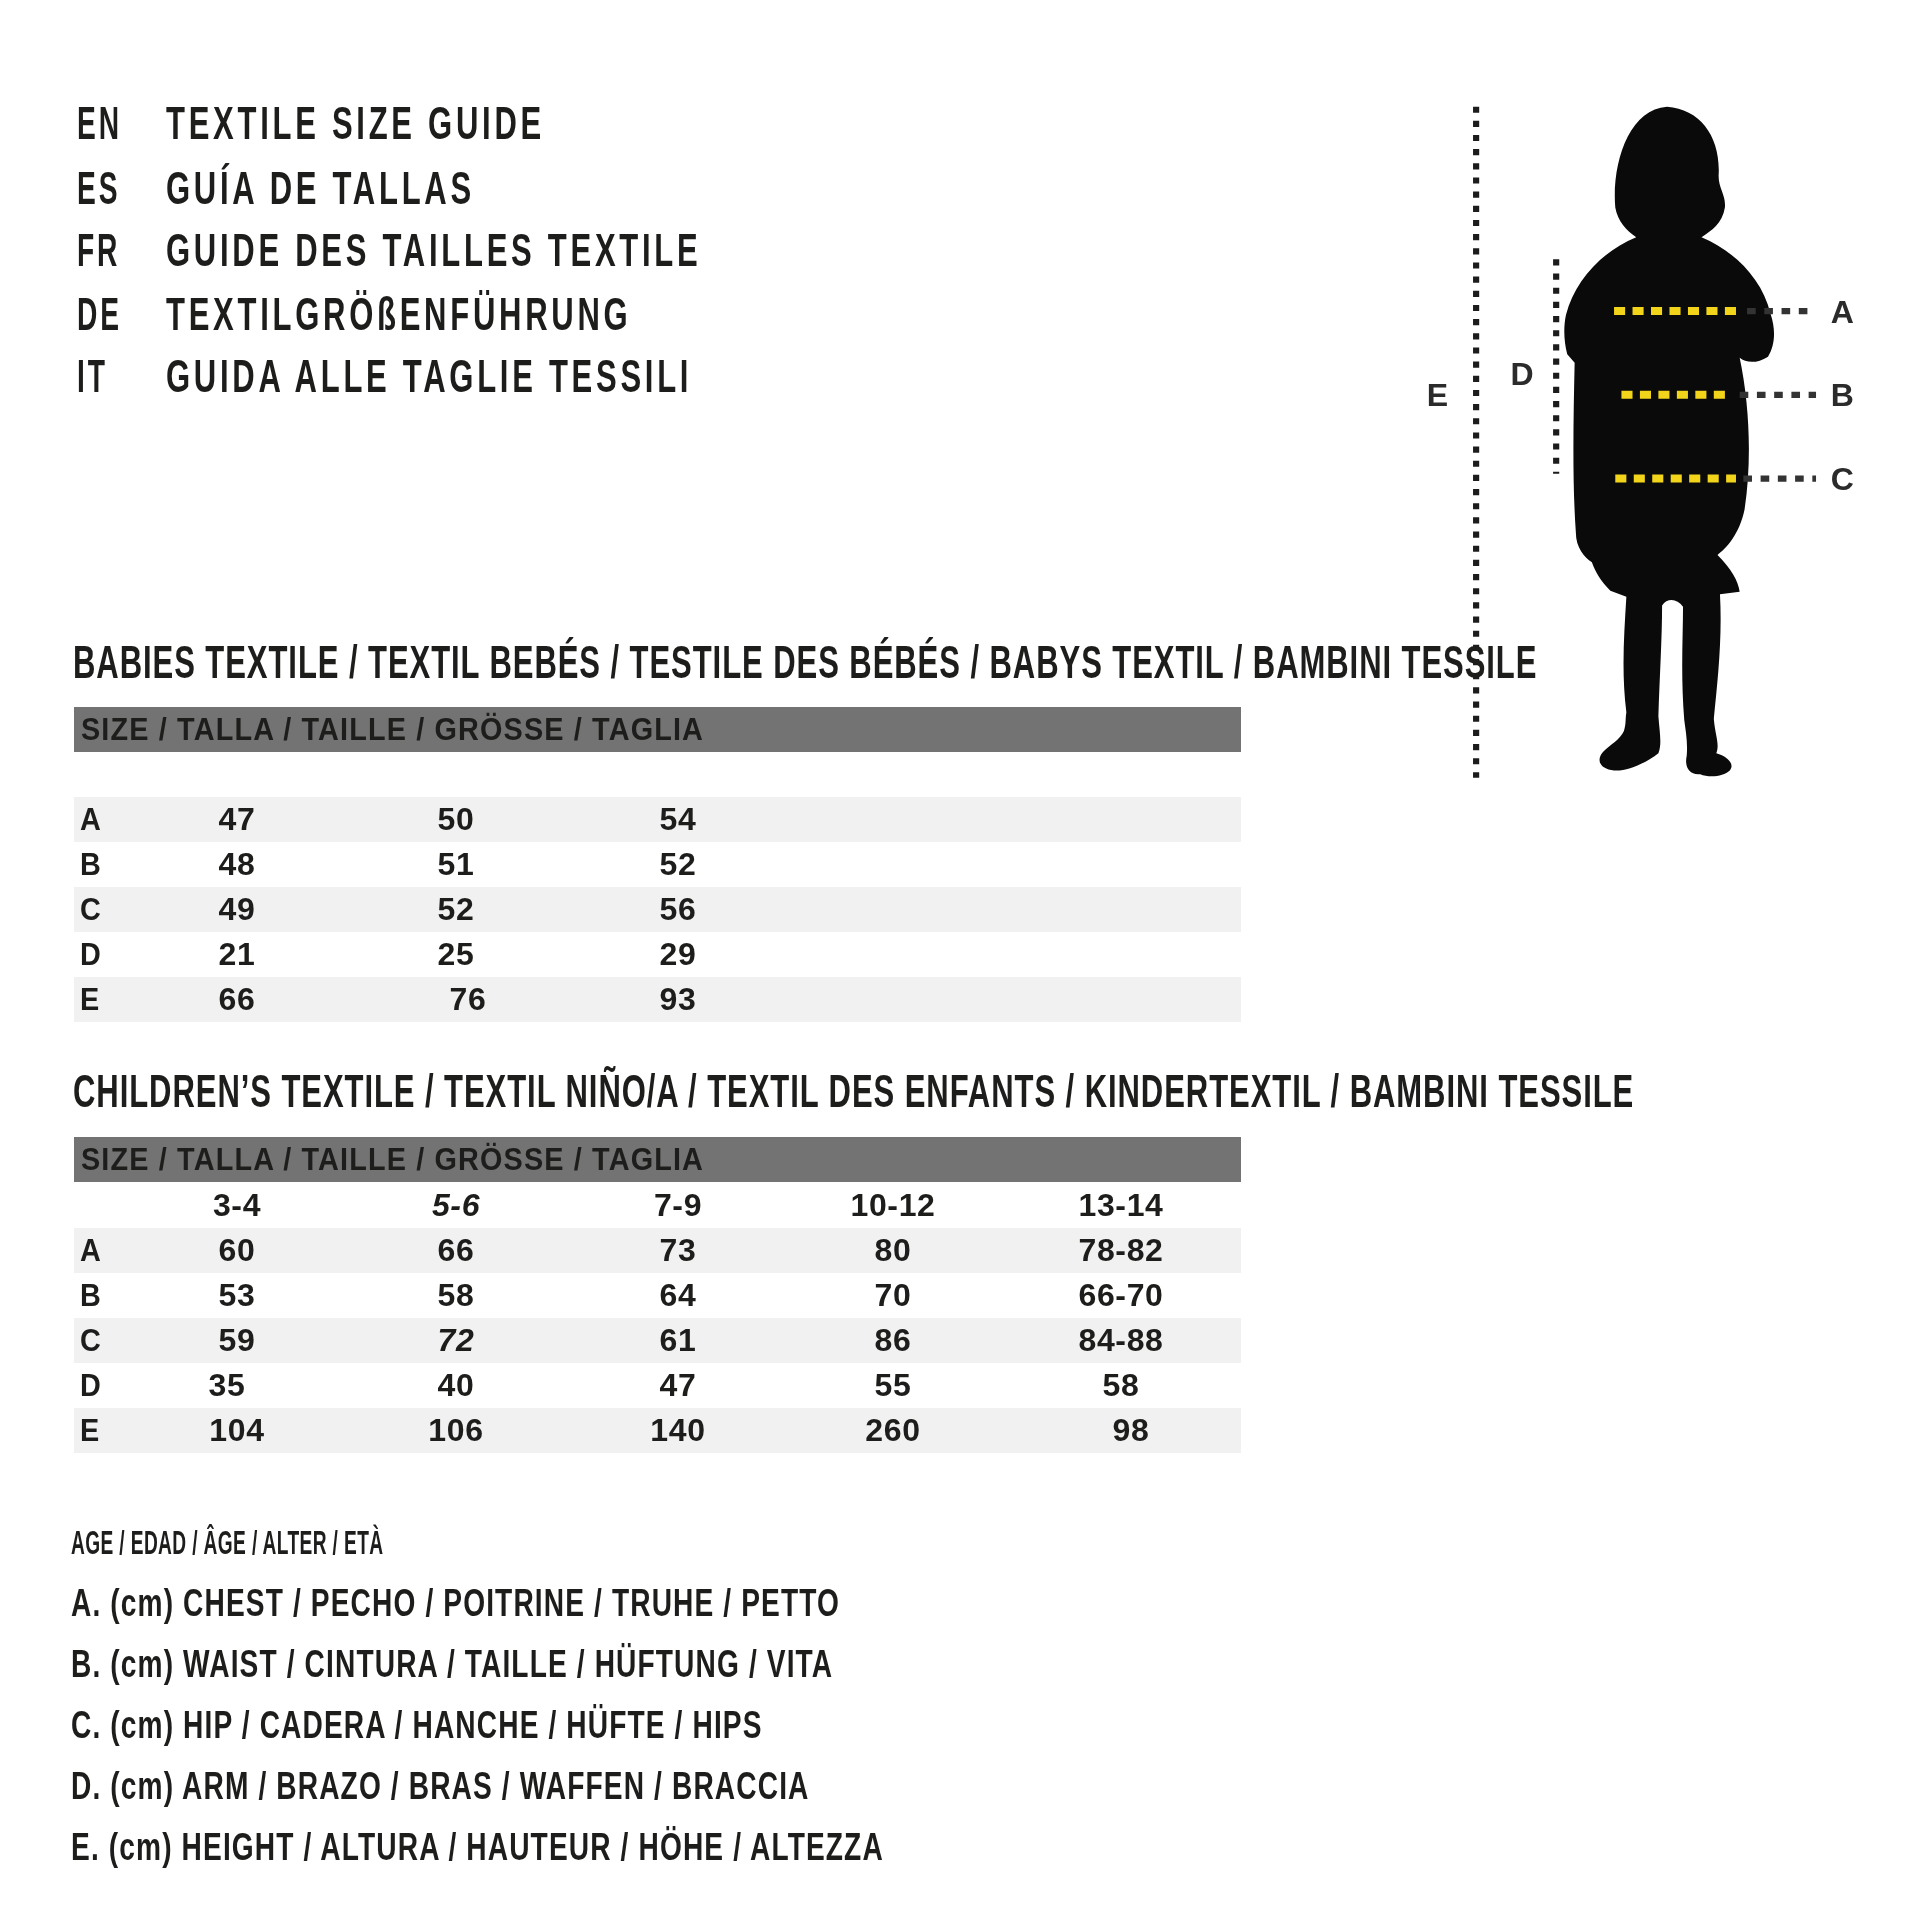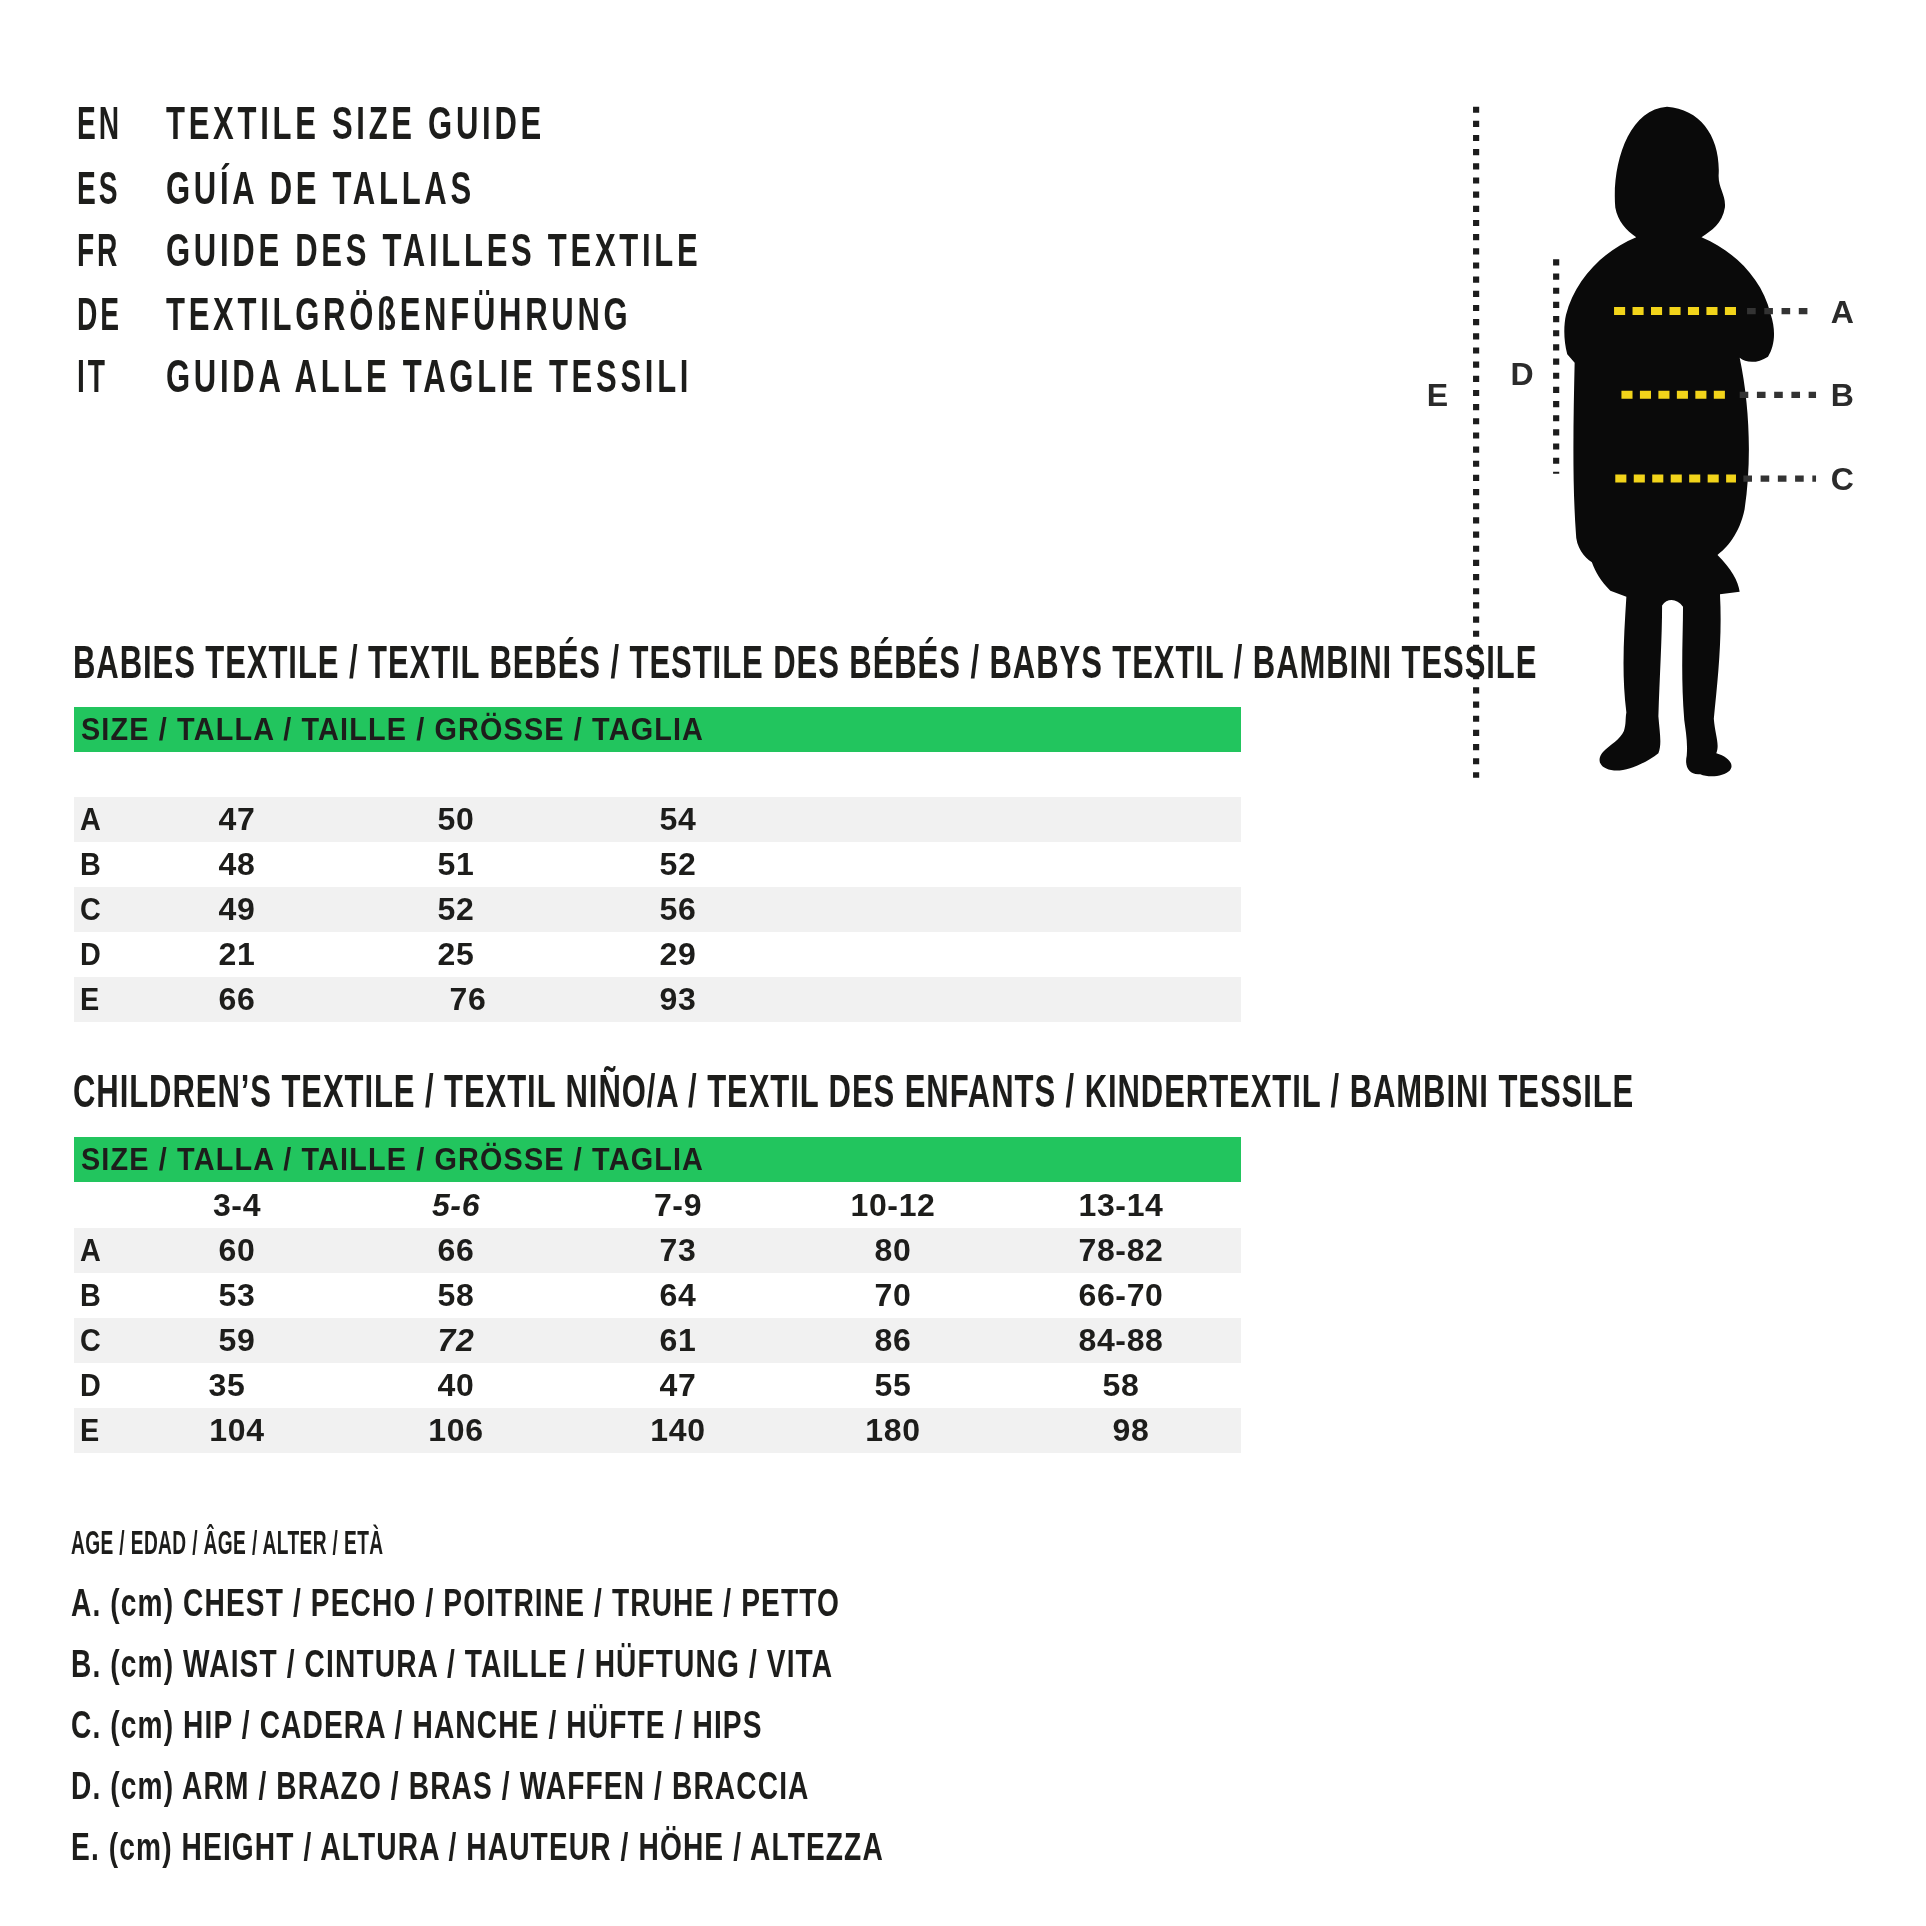--- a/index.html
+++ b/index.html
@@ -9,21 +9,21 @@
   .cnd{display:inline-block;white-space:pre;font-weight:700;color:#1d1d1b;
        letter-spacing:var(--ls,0.04em);transform:scaleX(var(--sx,.8));transform-origin:left center;}
   .ctr{position:absolute;transform:translateX(-50%) scaleX(var(--sx,1));transform-origin:center center;}
   
   .lang-row{position:absolute;left:77px;height:64px;line-height:64px;font-size:47px;}
   .lang-row .code{position:absolute;left:0;}
   .lang-row .ttl{position:absolute;left:89px;}
   
   .sec-title{position:absolute;left:73px;height:47px;line-height:47px;font-size:47px;}
   
-  .graybar{position:absolute;left:74px;width:1167px;height:45px;background:#22c55e;}
+  .graybar{position:absolute;left:74px;width:1167px;height:45px;background:#737373;}
   .graybar .cnd{position:absolute;left:7.4px;line-height:45px;font-size:32px;}
   .trow{position:absolute;left:74px;width:1167px;height:45px;line-height:45px;font-size:32px;}
   .trow.stripe{background:#f1f1f1;}
   .trow .rowlab{position:absolute;left:6.2px;line-height:45px;}
   .trow .ctr{line-height:45px;}
   
   .legend-line{position:absolute;left:71px;height:49px;line-height:49px;}
   .legend-line:first-of-type{font-size:33px;}
   
   .figure-svg{position:absolute;left:1417px;top:99px;width:468px;height:684px;}
@@ -203,21 +203,21 @@
         <span class="ctr cnd" style="--sx: 1; --ls: .02em; left: 382px; transform: translateX(-50%) scaleX(1);">40</span>
         <span class="ctr cnd" style="--sx: 1; --ls: .02em; left: 604px; transform: translateX(-50%) scaleX(1);">47</span>
         <span class="ctr cnd" style="--sx: 1; --ls: .02em; left: 819px; transform: translateX(-50%) scaleX(1);">55</span>
         <span class="ctr cnd" style="--sx: 1; --ls: .02em; left: 1047px; transform: translateX(-50%) scaleX(1);">58</span>
       </div>
       <div class="trow stripe" style="top: 1408px;">
         <span class="rowlab cnd" style="--sx: .9; --ls: 0em;">E</span>
         <span class="ctr cnd" style="--sx: 1; --ls: .02em; left: 163px; transform: translateX(-50%) scaleX(1);">104</span>
         <span class="ctr cnd" style="--sx: 1; --ls: .02em; left: 382px; transform: translateX(-50%) scaleX(1);">106</span>
         <span class="ctr cnd" style="--sx: 1; --ls: .02em; left: 604px; transform: translateX(-50%) scaleX(1);">140</span>
-        <span class="ctr cnd" style="--sx: 1; --ls: .02em; left: 819px; transform: translateX(-50%) scaleX(1);">180</span>
+        <span class="ctr cnd" style="--sx: 1; --ls: .02em; left: 819px; transform: translateX(-50%) scaleX(1);">260</span>
         <span class="ctr cnd" style="--sx: 1; --ls: .02em; left: 1047px; transform: translateX(-50%) scaleX(1); margin-left: 10px;">98</span>
       </div>
     </div>
 
   <div>
     <div class="legend-line" style="top:1518px">
       <span class="cnd" style="font-size:33px;--sx:.58;--ls:.02em">AGE / EDAD / ÂGE / ALTER / ETÀ</span>
     </div>
     <div class="legend-line" style="top:1579px">
       <span class="cnd" style="font-size:38px;--sx:.74;--ls:.04em">A. (cm) CHEST / PECHO / POITRINE / TRUHE / PETTO</span>

